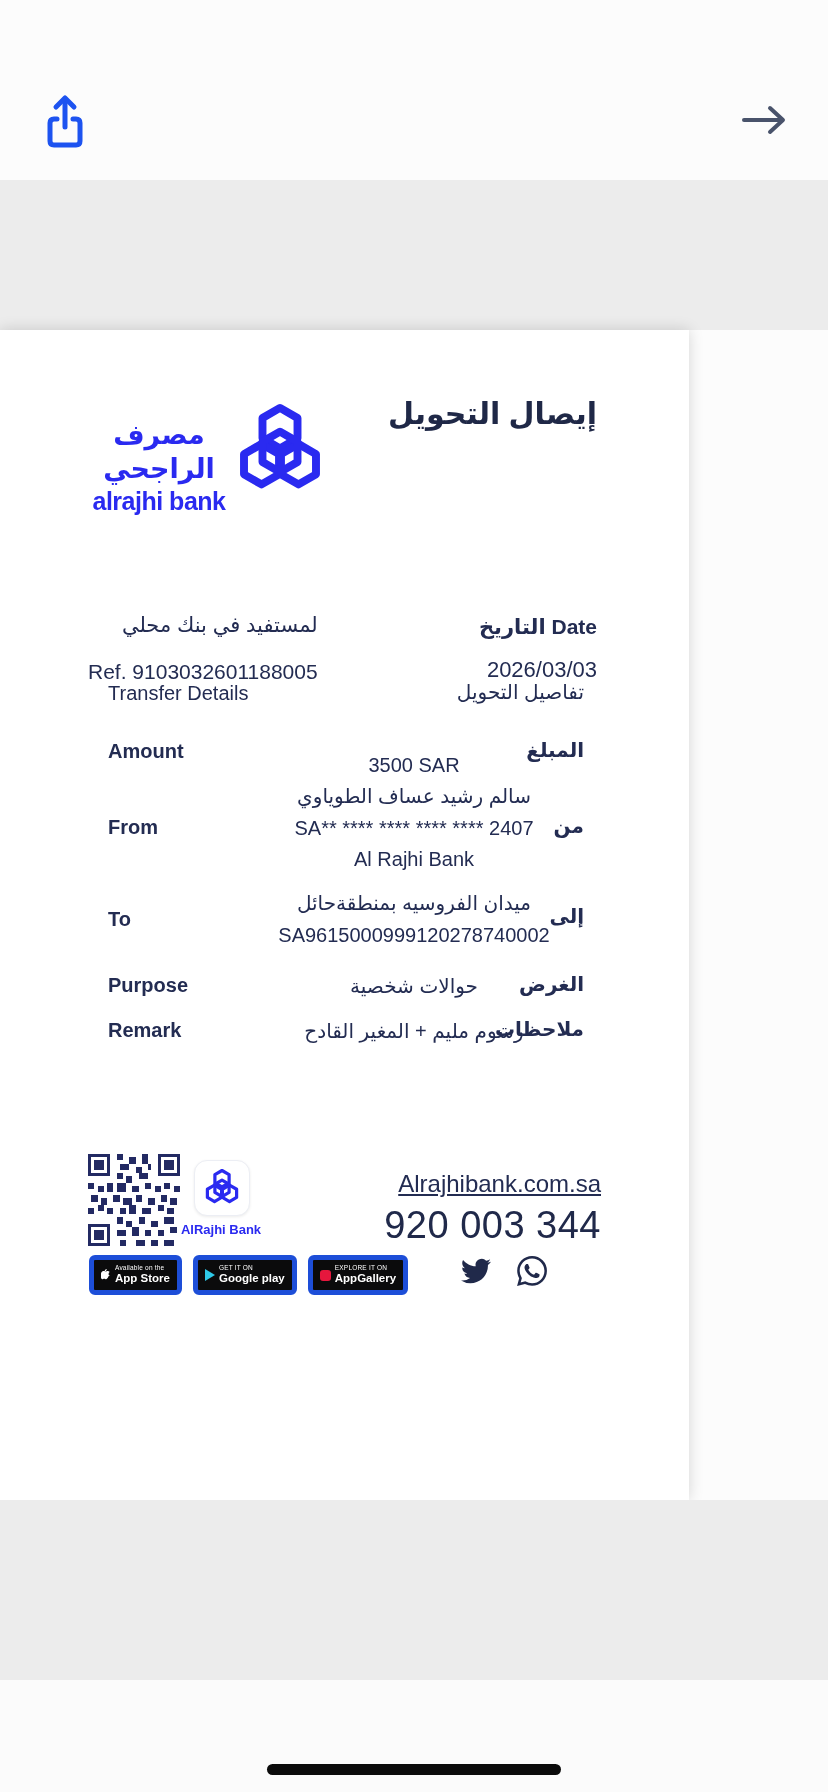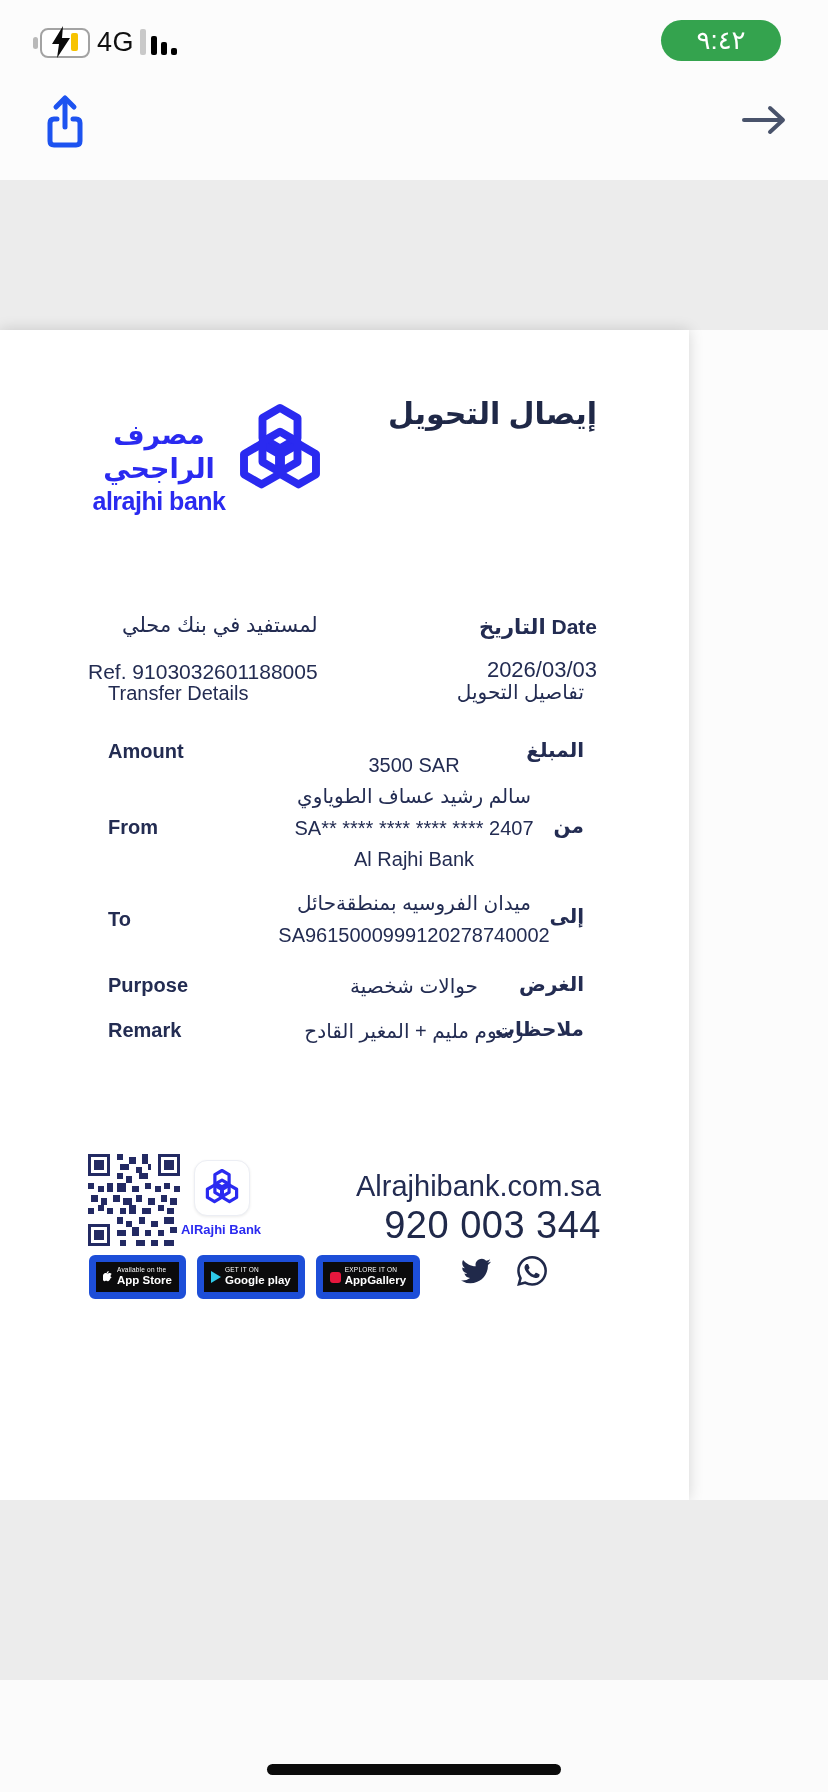--- a/index.html
+++ b/index.html
@@ -57,57 +57,37 @@
   .sect-ar{position:absolute;right:105px;top:350px;font-size:20px;}
   .row-label-en{position:absolute;left:108px;font-size:20px;font-weight:bold;}
   .row-label-ar{position:absolute;right:105px;font-size:20px;font-weight:bold;}
   .row-val{position:absolute;left:214px;width:400px;text-align:center;font-size:20px;line-height:31px;}
   
   .qr{position:absolute;left:88px;top:824px;width:92px;height:92px;}
   .appicon{position:absolute;left:194px;top:830px;width:54px;height:54px;border:1px solid #eceef4;border-radius:13px;
            box-shadow:0 1px 3px rgba(0,0,0,.08);display:flex;align-items:center;justify-content:center;background:#fff;}
   .appicon-label{position:absolute;left:166px;top:892px;width:110px;text-align:center;font-size:13px;font-weight:bold;color:#2a2af0;}
   .badges{position:absolute;left:89px;top:925px;display:flex;gap:11px;}
-  .badge{height:30px;background:#0b0b0c;border:7px solid #1d4ed8;border-radius:6px;color:#fff;
+  .badge{height:30px;background:#0b0b0c;border:5px solid #1d4ed8;border-radius:6px;color:#fff;
          display:flex;align-items:center;padding:0 7px;gap:4px;}
   .badge .txt{display:flex;flex-direction:column;justify-content:center;line-height:1;}
   .badge .t1{font-size:6.5px;letter-spacing:.2px;}
   .badge .t2{font-size:11.5px;font-weight:bold;margin-top:1.5px;white-space:nowrap;}
   .gplay-tri{width:0;height:0;border-top:6px solid transparent;border-bottom:6px solid transparent;border-left:10px solid #2ec9e8;}
   .gallery-sq{width:11px;height:11px;border-radius:3px;background:#e6173d;}
-  .site{position:absolute;right:88px;top:840px;font-size:29px;color:#232c52;text-align:right;}
+  .site{position:absolute;right:88px;top:840px;font-size:24px;color:#232c52;text-align:right;text-decoration:underline;}
   .phone{position:absolute;right:88px;top:874px;font-size:38px;color:#20294a;text-align:right;letter-spacing:.5px;}
   .socials{position:absolute;right:142px;top:926px;display:flex;gap:26px;}
   .socials svg{display:block;}
 </style>
 </head>
 <body>
 
 <div class="screen">
 
-  <div class="statusbar">
-    <div class="batt">
-      <i class="nub"></i>
-      <i class="body"></i>
-      <i class="charge"></i>
-      <svg class="bolt" width="26" height="34" viewBox="0 0 26 34">
-        <path d="M15 1 L4 19 L11 19 L9 33 L22 13 L14 13 Z" fill="#0a0a0a"></path>
-      </svg>
-    </div>
-    <div class="net4g">4G</div>
-    <div class="sigbars">
-      <i class="b0"></i>
-        <i class="b1"></i>
-        <i class="b2"></i>
-        <i class="b3"></i>
-    </div>
-    <div class="timepill">
-      <span>٩:٤٢</span>
-    </div>
-  </div>
 
   <div class="toolbar">
     <div class="sharebtn">
       <svg width="46" height="56" viewBox="0 0 46 56">
         <g fill="none" stroke="#1d53f0" stroke-width="5" stroke-linecap="round" stroke-linejoin="round">
           <path d="M15 25 H12 Q8 25 8 29 V47 Q8 51 12 51 H34 Q38 51 38 47 V29 Q38 25 34 25 H31"></path>
           <path d="M23 33 V5"></path>
           <path d="M14 13 L23 4 L32 13"></path>
         </g>
       </svg>

